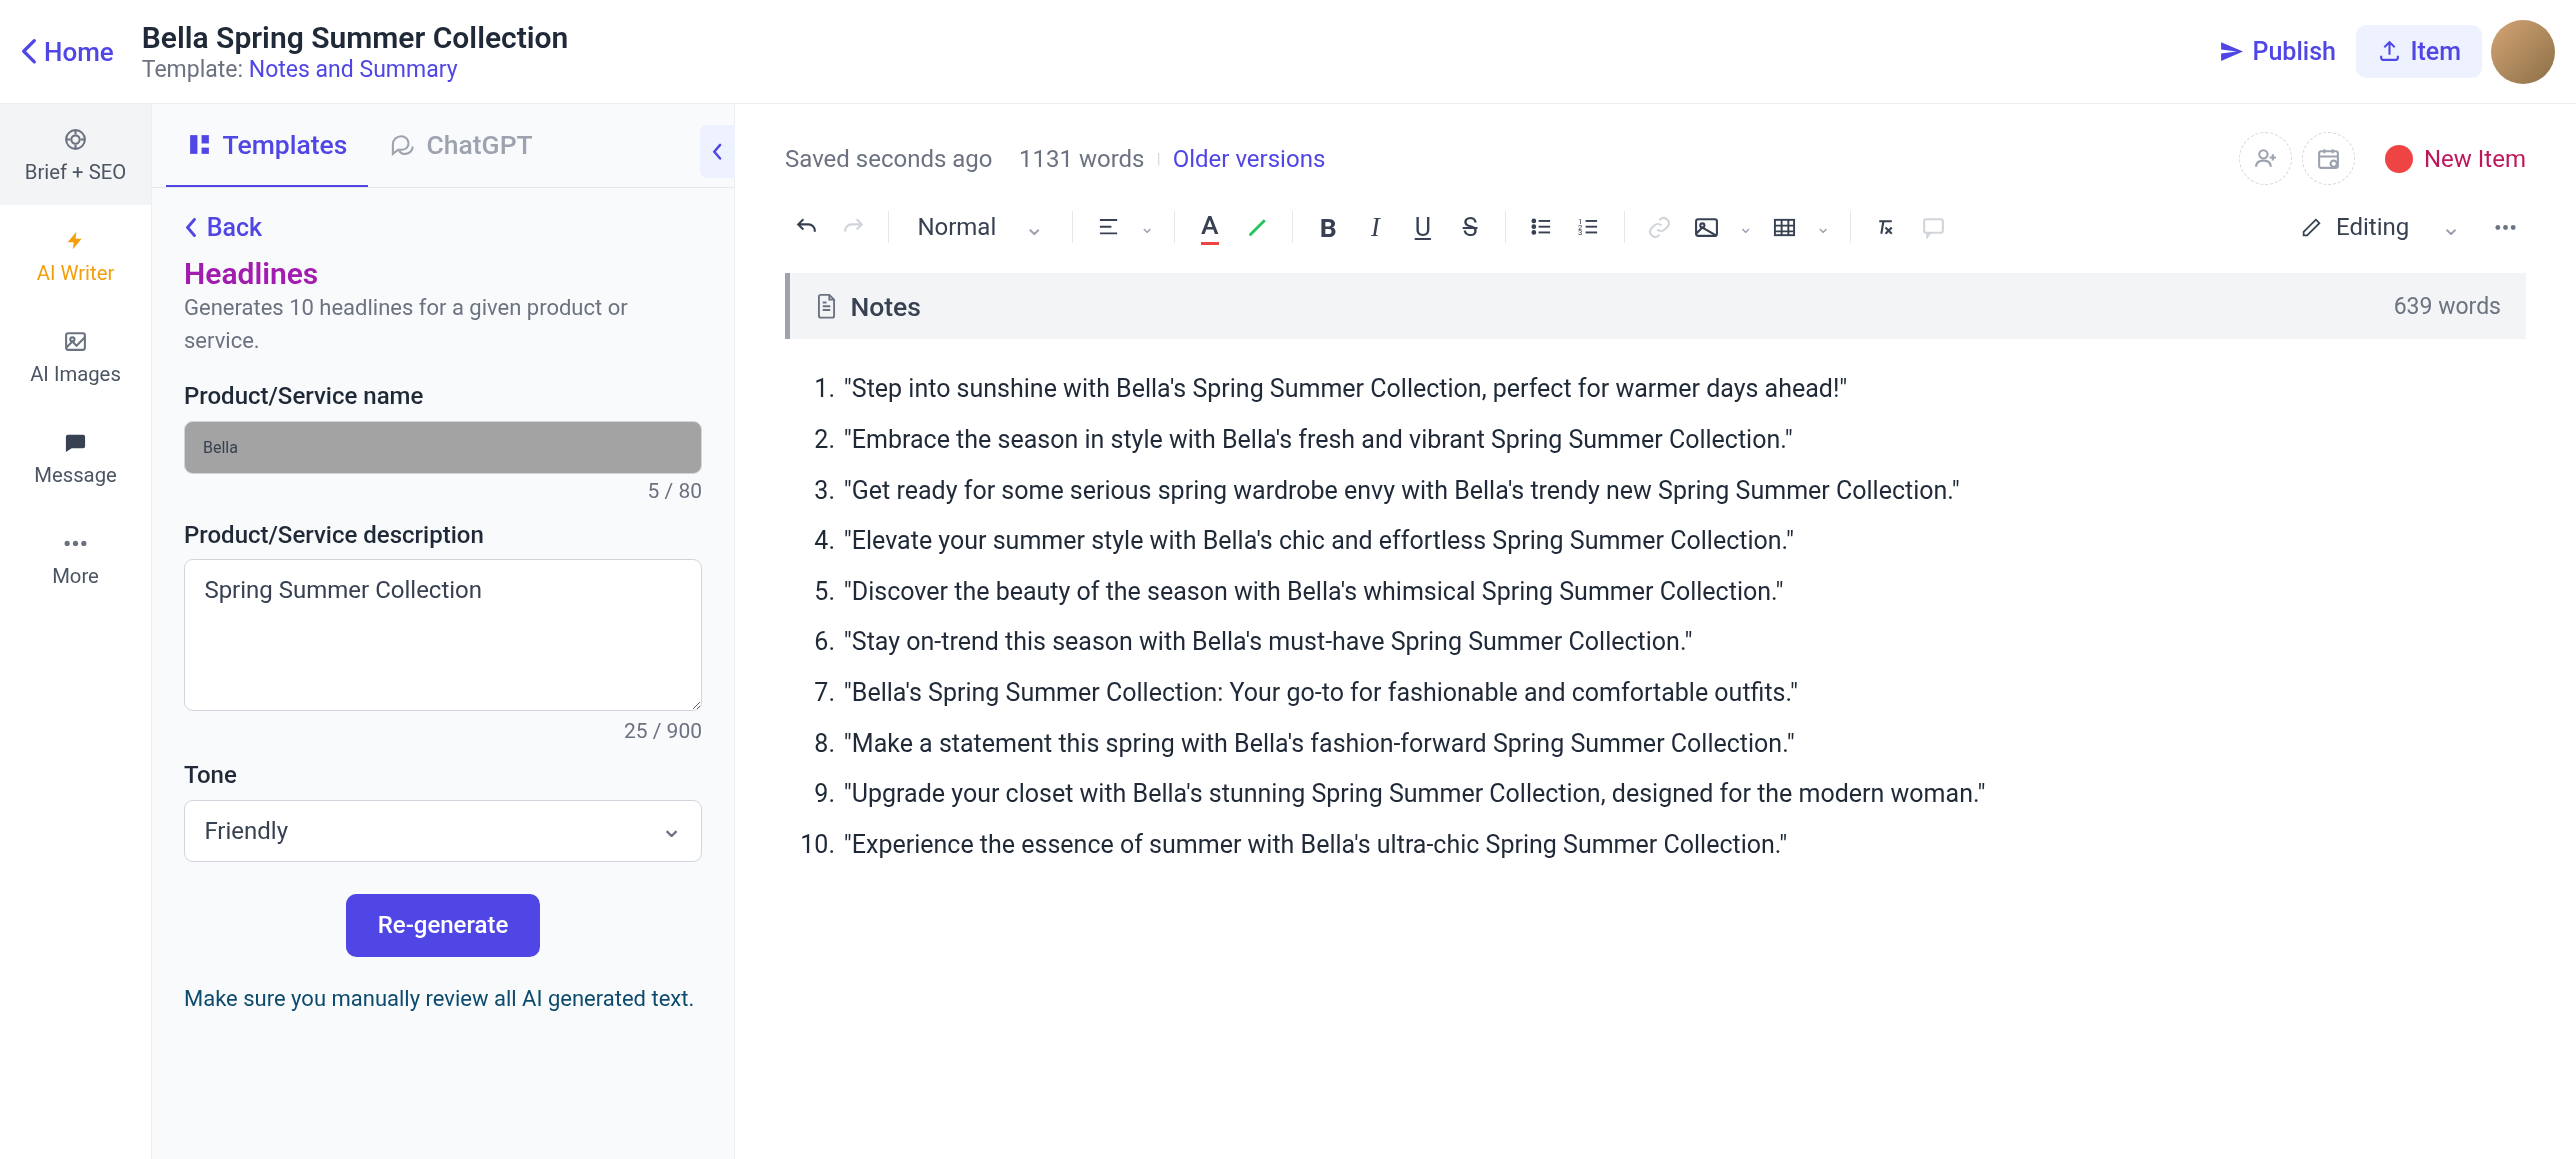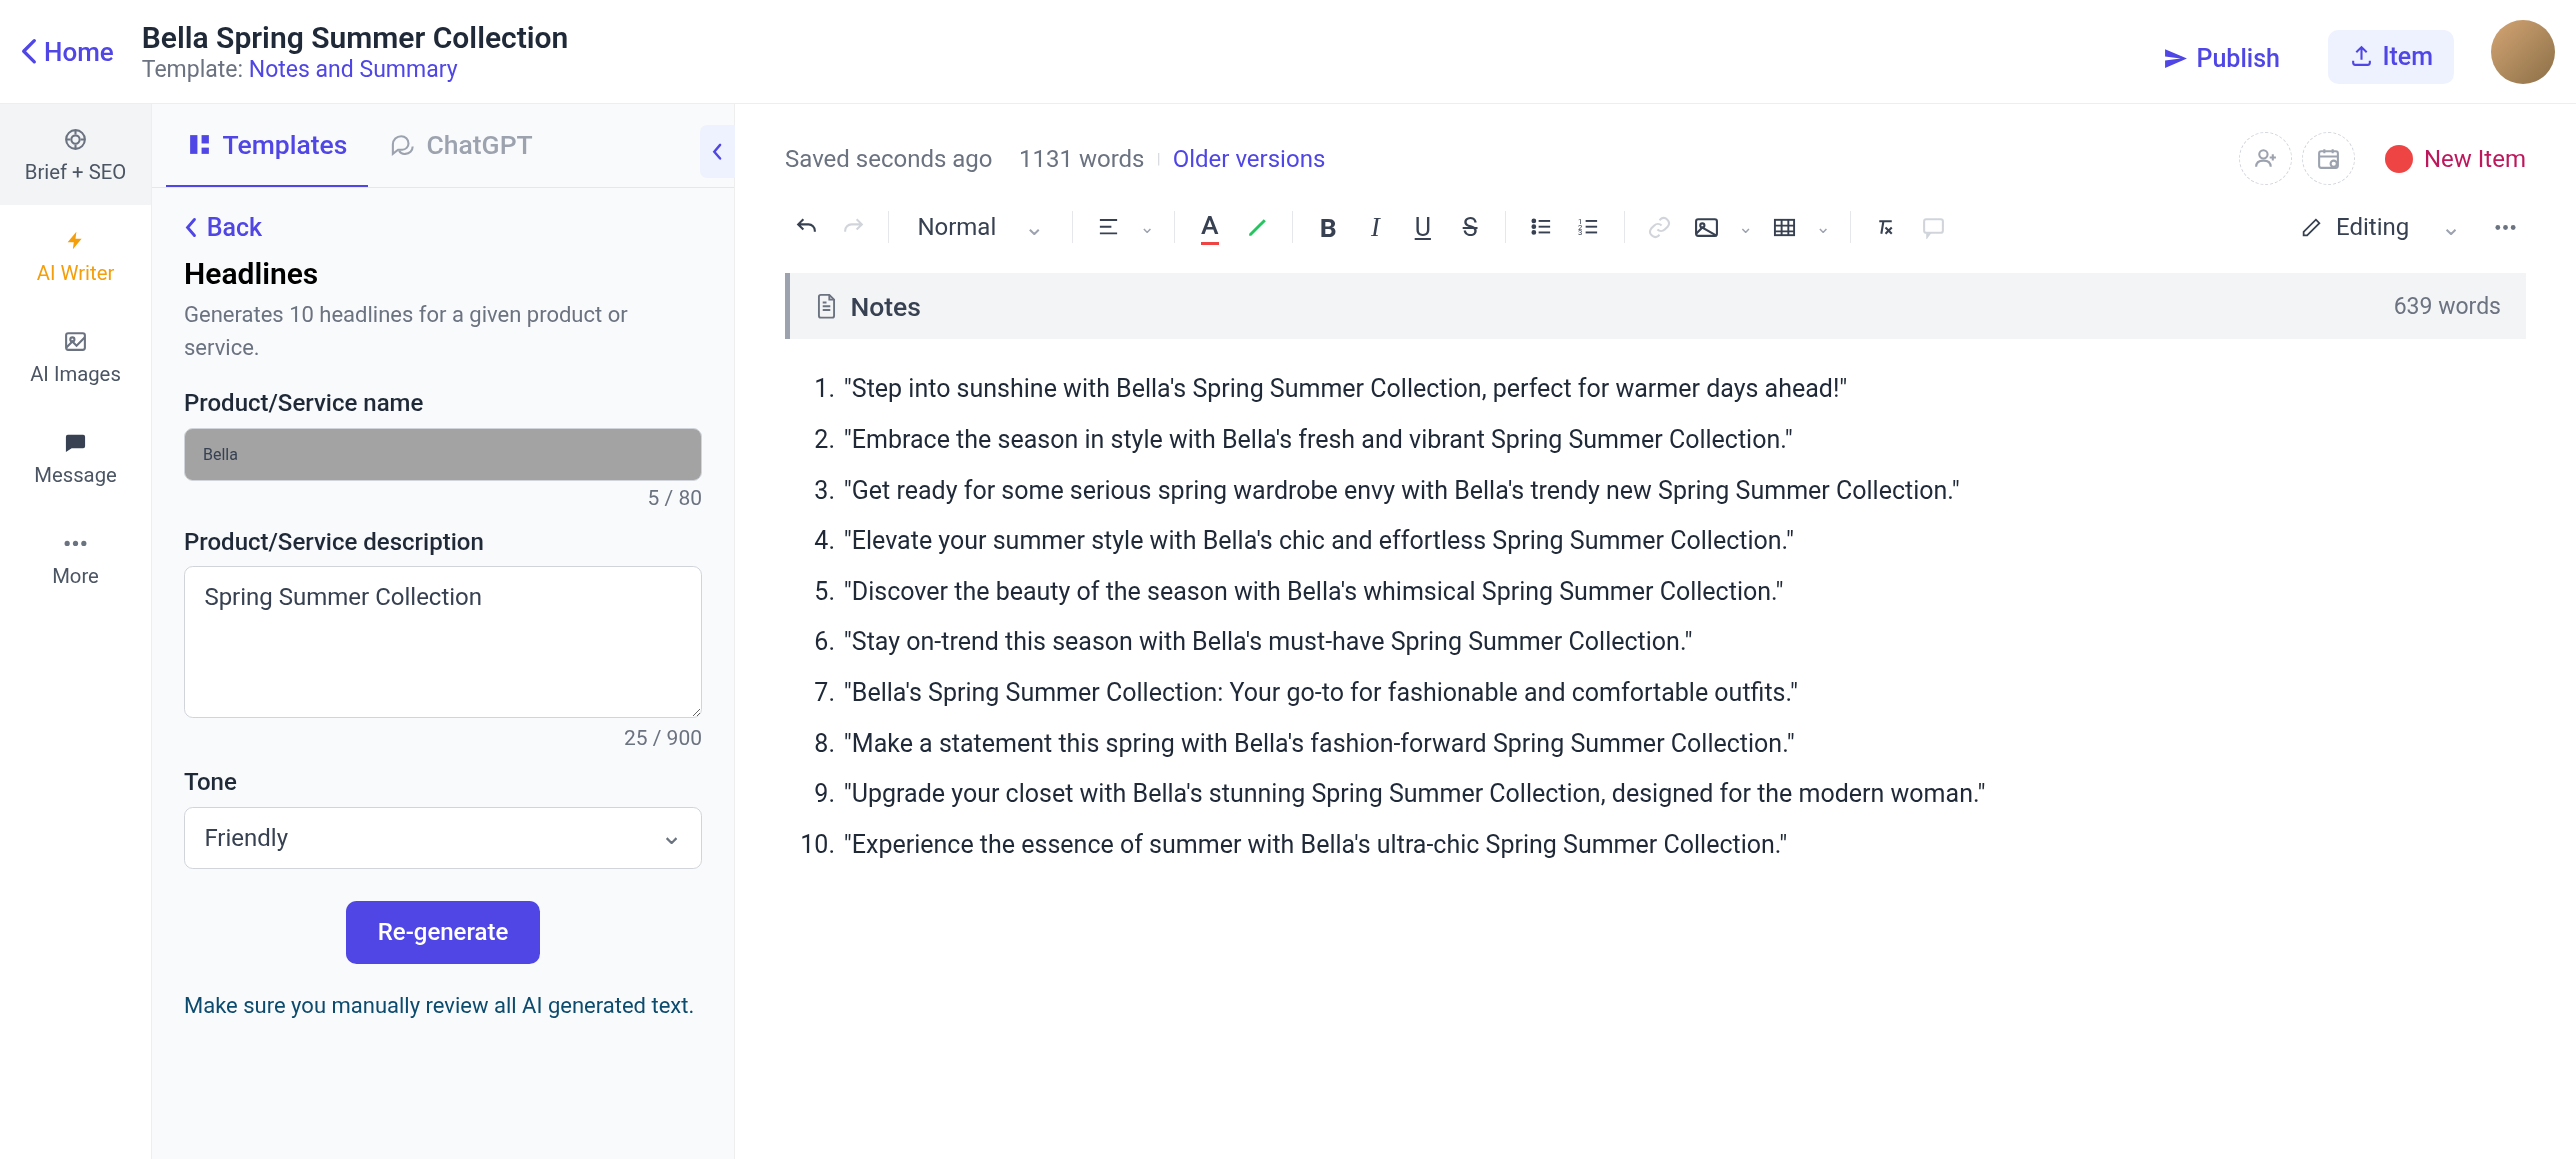--- a/index.html
+++ b/index.html
@@ -3,38 +3,38 @@
 <meta charset="utf-8">
 <style>
 * { margin:0; padding:0; box-sizing:border-box; font-family:-apple-system,BlinkMacSystemFont,"Segoe UI",Roboto,sans-serif; }
 body { width:2576px; height:1160px; background:#fff; transform-origin:0 0; }
 .header { display:flex; align-items:center; padding:12.4px 21px; height:104px; border-bottom:0.9px solid #eee; }
 .home-link { display:flex; align-items:center; gap:7px; color:#4f46e5; font-size:26px; font-weight:500; margin-right:28px; cursor:pointer; }
 .title-block { flex:1; }
 .doc-title { font-size:30px; font-weight:600; color:#1f2937; }
 .template-line { font-size:23px; color:#6b7280; margin-top:1.8px; }
 .template-link { color:#4f46e5; }
-.header-actions { display:flex; align-items:flex-end; gap:30px; }
+.header-actions { display:flex; align-items:center; gap:2px; }
 .publish-btn { display:flex; align-items:center; gap:8.8px; color:#4f46e5; font-size:25px; font-weight:500; padding:10.6px 17.7px; cursor:pointer; }
 .share-btn { display:flex; align-items:center; gap:8.8px; background:#eef2ff; color:#4f46e5; font-size:25px; font-weight:500; padding:12.4px 21px; border-radius:10.6px; cursor:pointer; }
 .avatar { width:64px; height:64px; border-radius:50%; background:linear-gradient(135deg,#d4a574 0%,#8b6f47 100%); margin-left:7px; }
 .main { display:flex; height:calc(100% - 104px); }
 .vnav { width:152px; background:#fff; border-right:0.9px solid #eee; display:flex; flex-direction:column; }
 .vnav-item { display:flex; flex-direction:column; align-items:center; justify-content:center; padding:21px 7px; gap:7px; cursor:pointer; color:#4b5563; font-size:20.3px; }
 .vnav-item.active { background:#f3f4f6; }
 .vnav-item.writer { color:#f59e0b; }
 .vnav-icon { width:28px; height:28px; display:flex; align-items:center; justify-content:center; }
 .sidebar { width:583px; background:#f9fafb; border-right:0.9px solid #eee; display:flex; flex-direction:column; position:relative; }
 .collapse-btn { position:absolute; right:-0.9px; top:21px; width:35px; height:53px; background:#eef2ff; border-radius:7px 0 0 7px; display:flex; align-items:center; justify-content:center; color:#4f46e5; cursor:pointer; }
 .tabs { display:flex; border-bottom:0.9px solid #e5e7eb; padding:0 14px; }
 .tab { display:flex; align-items:center; gap:10.6px; padding:25px 21px; font-size:26.5px; font-weight:500; color:#9ca3af; cursor:pointer; border-bottom:2.7px solid transparent; }
 .tab.active { color:#4f46e5; border-bottom-color:#4f46e5; }
 .panel { padding:25px 32px; overflow-y:auto; }
 .back-link { display:flex; align-items:center; gap:8.8px; color:#4f46e5; font-size:25px; font-weight:500; cursor:pointer; margin-bottom:14px; }
-.panel-title { font-size:30px; font-weight:600; color:#000000; margin-bottom:7px; }
+.panel-title { font-size:30px; font-weight:600; color:#a21caf; }
 .panel-desc { font-size:22px; color:#6b7280; margin-bottom:25px; line-height:1.5; }
 .field-label { font-size:24px; font-weight:500; color:#1f2937; margin-bottom:10.6px; }
 .text-input { width:100%; padding:16px 18px; font-size:16px; border:0.9px solid #d1d5db; border-radius:8.8px; background:#a3a3a3; color:#374151; }
 .textarea { width:100%; height:152px; padding:16px 19.4px; font-size:24px; border:0.9px solid #d1d5db; border-radius:8.8px; background:#fff; color:#374151; resize:vertical; }
 .counter { text-align:right; font-size:21px; color:#6b7280; margin-top:5.3px; margin-bottom:17.7px; }
 .select-wrap { position:relative; }
 .select-input { width:100%; padding:16px 19.4px; font-size:24px; border:0.9px solid #d1d5db; border-radius:8.8px; background:#fff; color:#374151; appearance:none; cursor:pointer; }
 .select-wrap::after { content:'⌄'; position:absolute; right:19.4px; top:50%; transform:translateY(-60%); font-size:26.5px; color:#6b7280; pointer-events:none; }
 .regen-btn { display:block; margin:32px auto 25px; padding:17.7px 32px; background:#4f46e5; color:#fff; font-size:24px; font-weight:500; border:none; border-radius:10.6px; cursor:pointer; }
 .warn-text { font-size:22px; color:#0c4a6e; line-height:1.5; }

